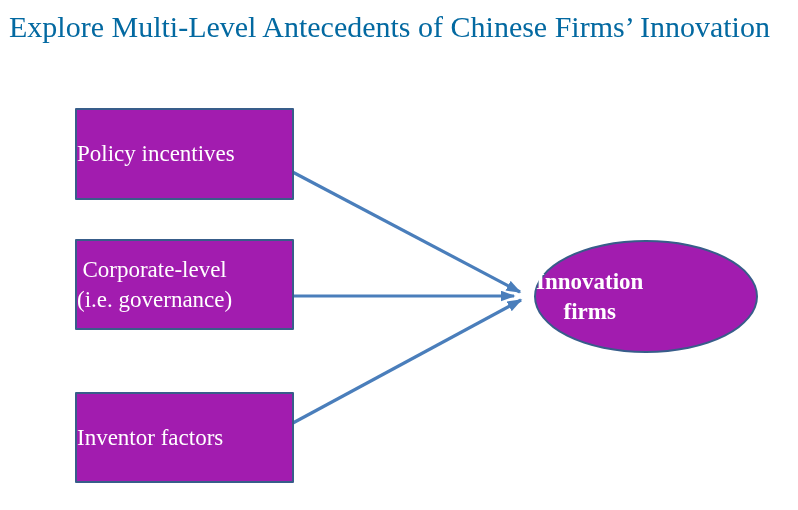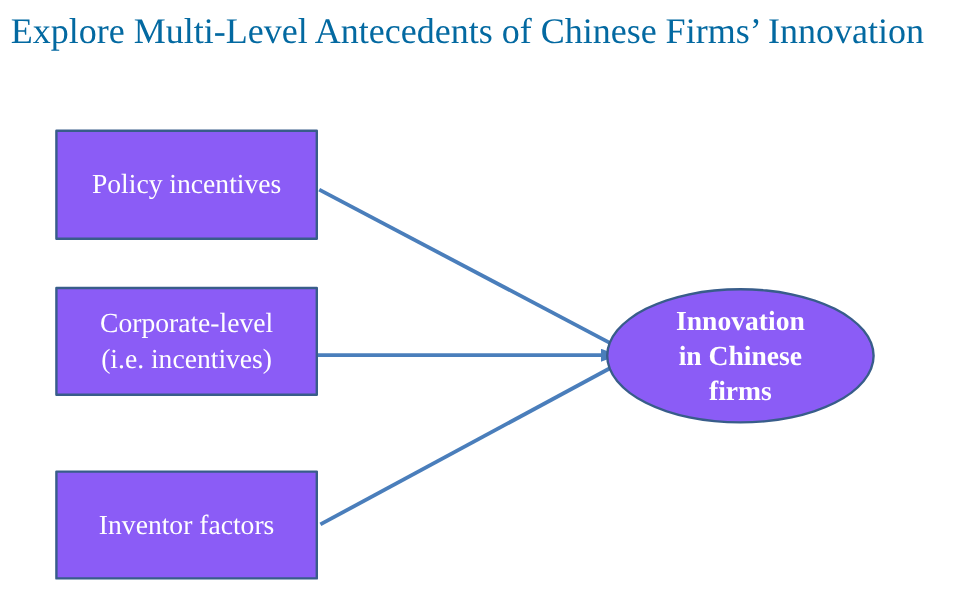--- a/index.html
+++ b/index.html
@@ -25,28 +25,28 @@
     color: #0369a1;
     white-space: nowrap;
   }
   .arrows {
     position: absolute;
     left: 0;
     top: 0;
   }
   .shape {
     position: absolute;
-    background: #8b5cf6;
+    background: #a21caf;
     border: 2.5px solid #385D8A;
     box-sizing: border-box;
     display: flex;
     align-items: center;
-    justify-content: center;
     text-align: center;
     color: #ffffff;
+    margin-left: 29px;
   }
   .box {
     left: 46px;
     width: 219px;
     border-radius: 1px;
   }
   .box-policy   { top: 108px; height: 92px; }
   .box-corp     { top: 239px; height: 91px; }
   .box-inventor { top: 392px; height: 91px; }
   .ellipse {
@@ -85,31 +85,30 @@
 
   <div class="shape box box-policy">
     <div class="shape-text">
       <span class="line">Policy incentives</span>
     </div>
   </div>
 
   <div class="shape box box-corp">
     <div class="shape-text">
       <span class="line">Corporate-level</span>
-      <span class="line">(i.e. incentives)</span>
+      <span class="line">(i.e. governance)</span>
     </div>
   </div>
 
   <div class="shape box box-inventor">
     <div class="shape-text">
       <span class="line">Inventor factors</span>
     </div>
   </div>
 
   <div class="shape ellipse">
     <div class="shape-text">
       <span class="line">Innovation</span>
-      <span class="line">in Chinese</span>
       <span class="line">firms</span>
     </div>
   </div>
 
 </div>
 
 </body></html>

